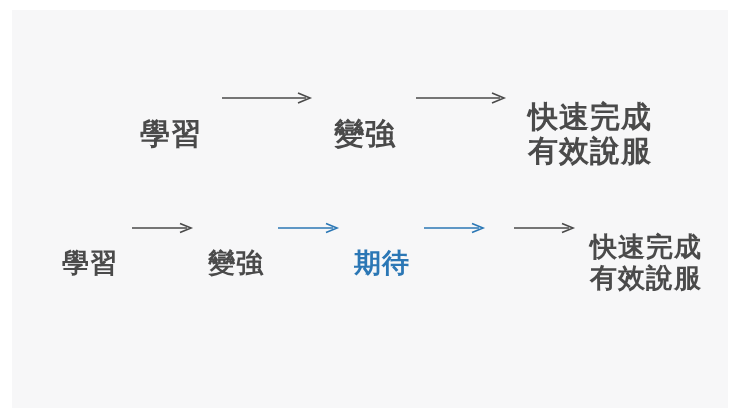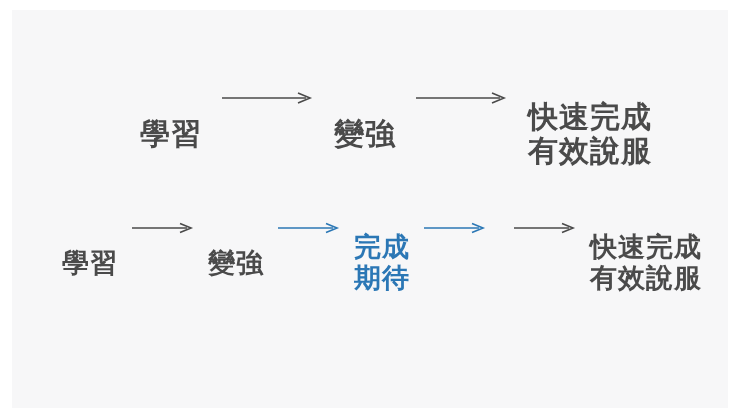--- a/index.html
+++ b/index.html
@@ -156,21 +156,20 @@
     <div class="spacer-sm"></div>
     <div class="connector">
       <svg viewBox="0 0 62 18" preserveAspectRatio="none" aria-hidden="true">
         <line x1="0" y1="9" x2="55" y2="9" stroke="#2b77b5" stroke-width="1.6"></line>
         <polyline points="48,4.5 59,9 48,13.5" fill="none" stroke="#2b77b5" stroke-width="1.6"></polyline>
       </svg>
     </div>
     <div class="spacer-sm"></div>
 
     <div class="node">
-      <div class="node-label accent">完成</div>
       <div class="node-label accent">期待</div>
     </div>
 
     <div class="spacer-sm"></div>
     <div class="connector">
       <svg viewBox="0 0 62 18" preserveAspectRatio="none" aria-hidden="true">
         <line x1="0" y1="9" x2="55" y2="9" stroke="#2b77b5" stroke-width="1.6"></line>
         <polyline points="48,4.5 59,9 48,13.5" fill="none" stroke="#2b77b5" stroke-width="1.6"></polyline>
       </svg>
     </div>

